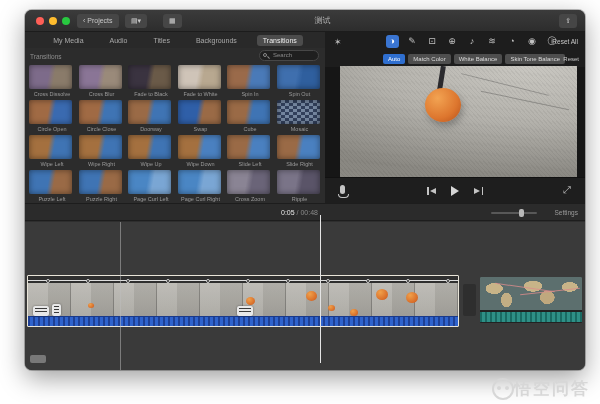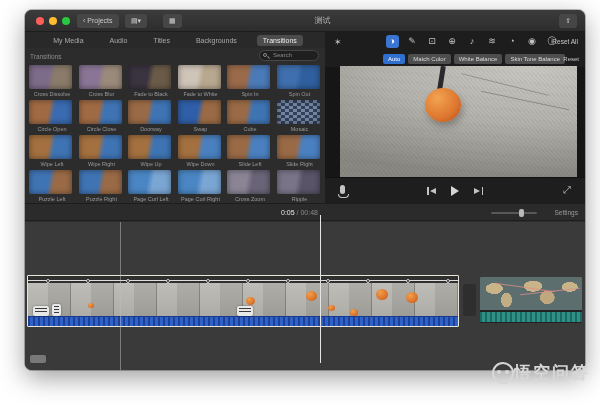--- a/index.html
+++ b/index.html
@@ -110,21 +110,21 @@
       radial-gradient(12px 11px at 66% 62%, #bfa87e 0 60%, transparent 61%),
       radial-gradient(13px 8px at 88% 30%, #c8b488 0 60%, transparent 61%),
       #5c6f6e; }
   .route { position:absolute; width:60px; height:1px; background:rgba(220,140,140,.8); }
   .audio-teal { position:absolute; left:0; bottom:1px; width:100%; height:10px;
     background:repeating-linear-gradient(90deg, rgba(0,60,55,.45) 0 2px, transparent 2px 5px), #2e9087; }
   .playhead { position:absolute; width:1px; background:#e4e4e4; }
   .skimmer { position:absolute; width:1px; background:rgba(190,190,190,.5); }
   .corner-pill { position:absolute; left:5px; bottom:7px; width:16px; height:8px; background:#787878; border-radius:2px; }
   
-  .watermark { position:absolute; right:10px; bottom:20px; display:flex; align-items:center; gap:0; color:#d7d7d7; }
+  .watermark { position:absolute; right:10px; bottom:4px; display:flex; align-items:center; gap:0; color:#d7d7d7; }
   .wm-logo { width:22px; height:22px; border-radius:50%; border:2px solid #d7d7d7; position:relative; }
   .wm-logo::before, .wm-logo::after { content:""; position:absolute; top:6px; width:4px; height:4px;
     border-radius:50%; background:#d7d7d7; }
   .wm-logo::before{ left:3px; } .wm-logo::after{ right:3px; }
   .wm-text { font-size:17px; font-weight:bold; letter-spacing:2px; }
 </style>
 </head>
 <body>
 
 <div class="window">

